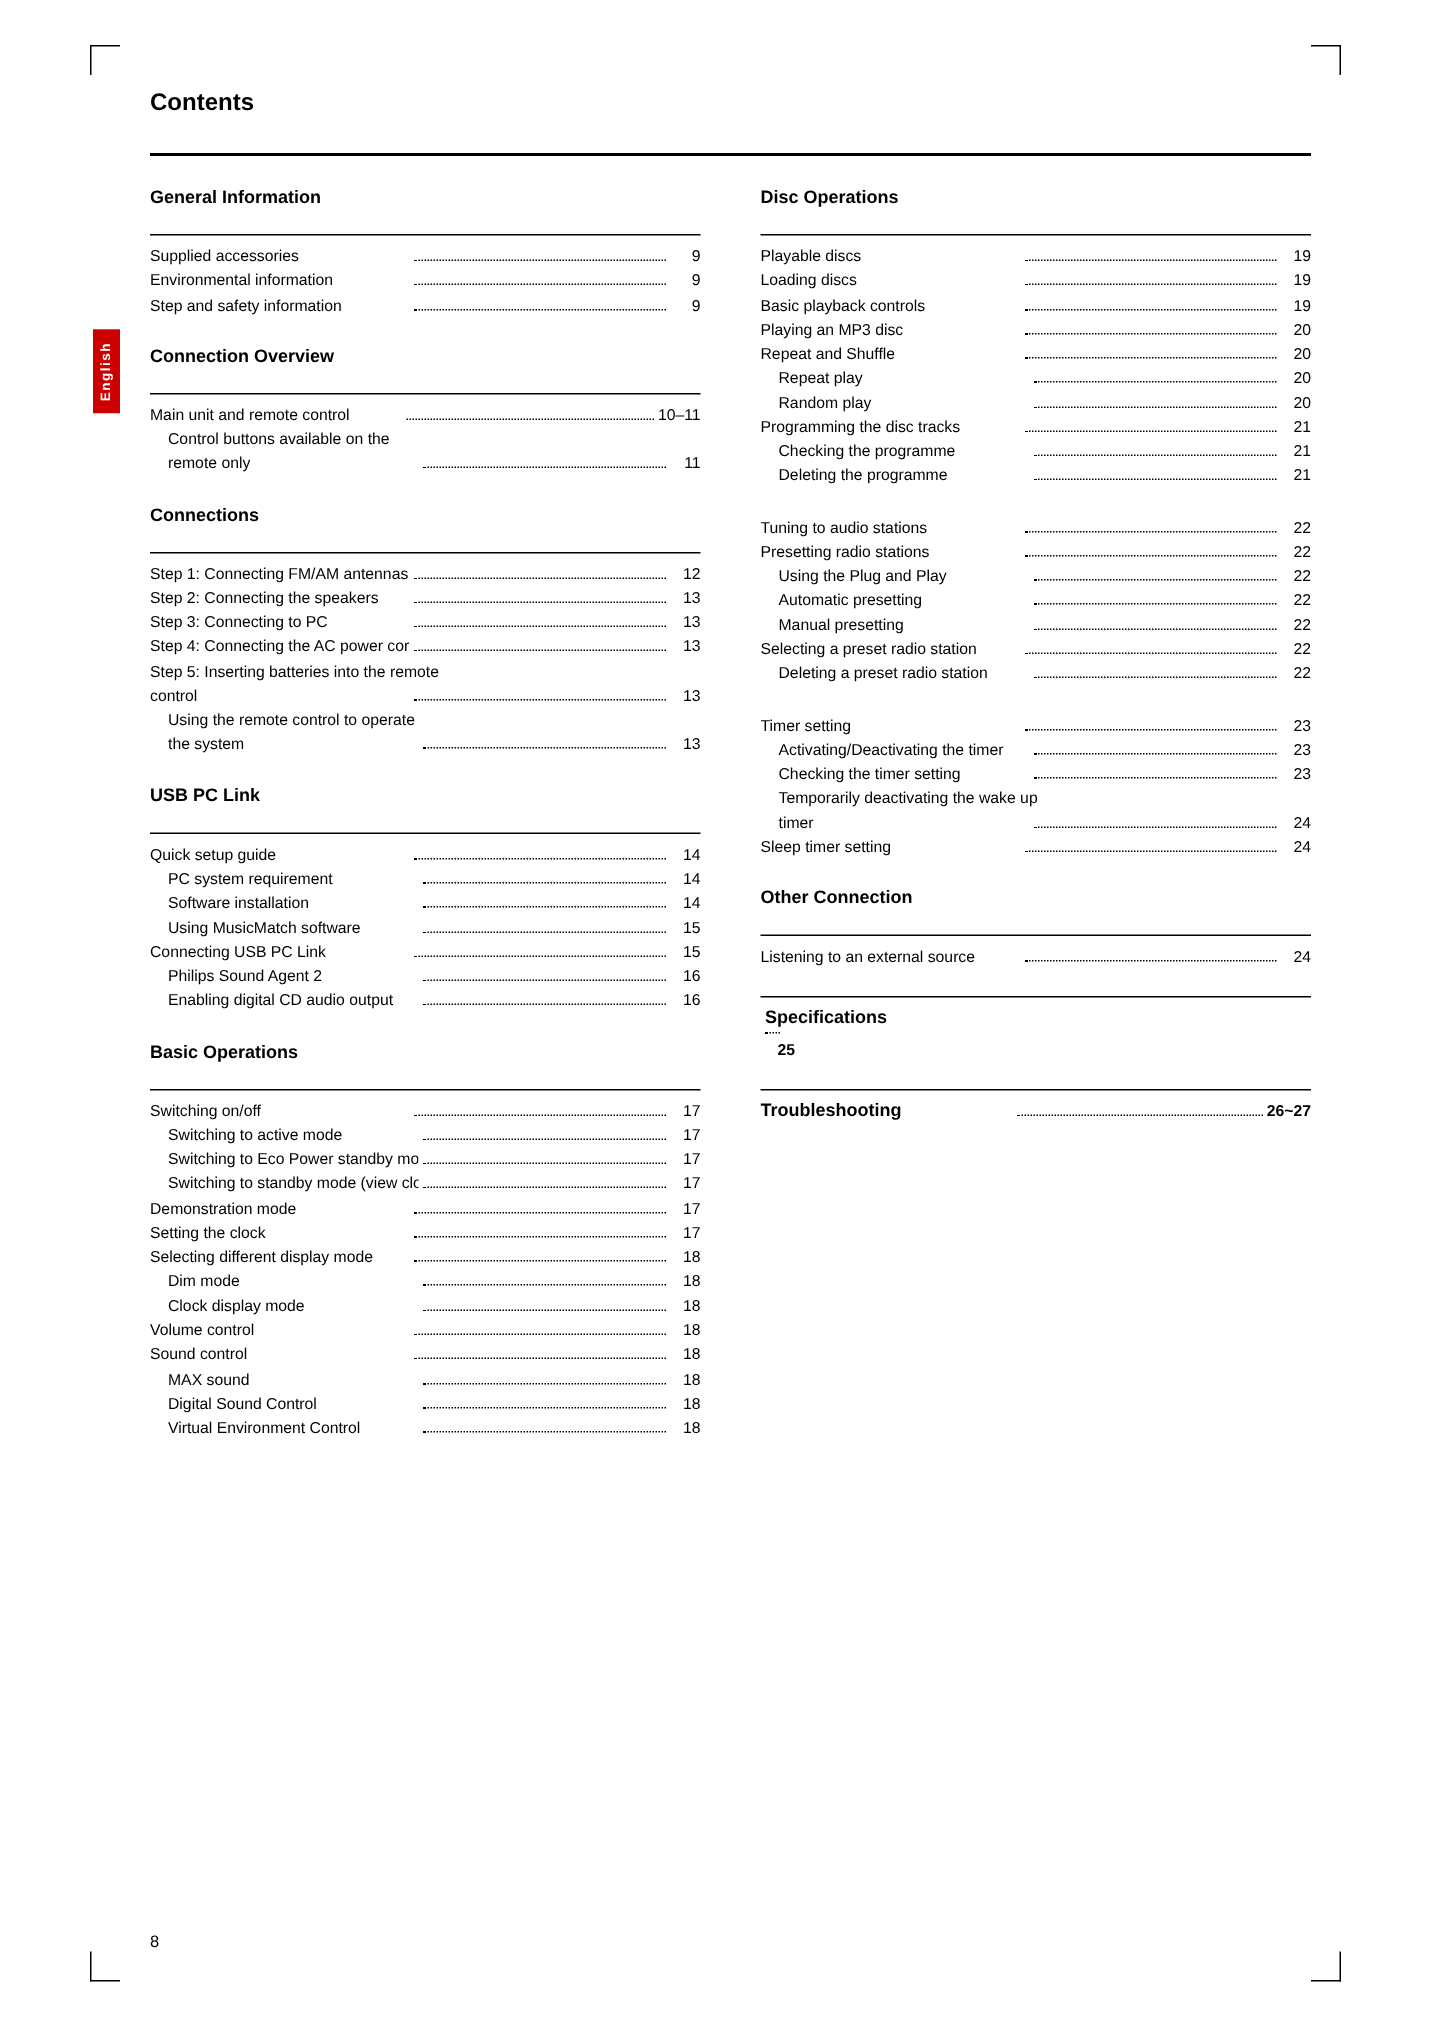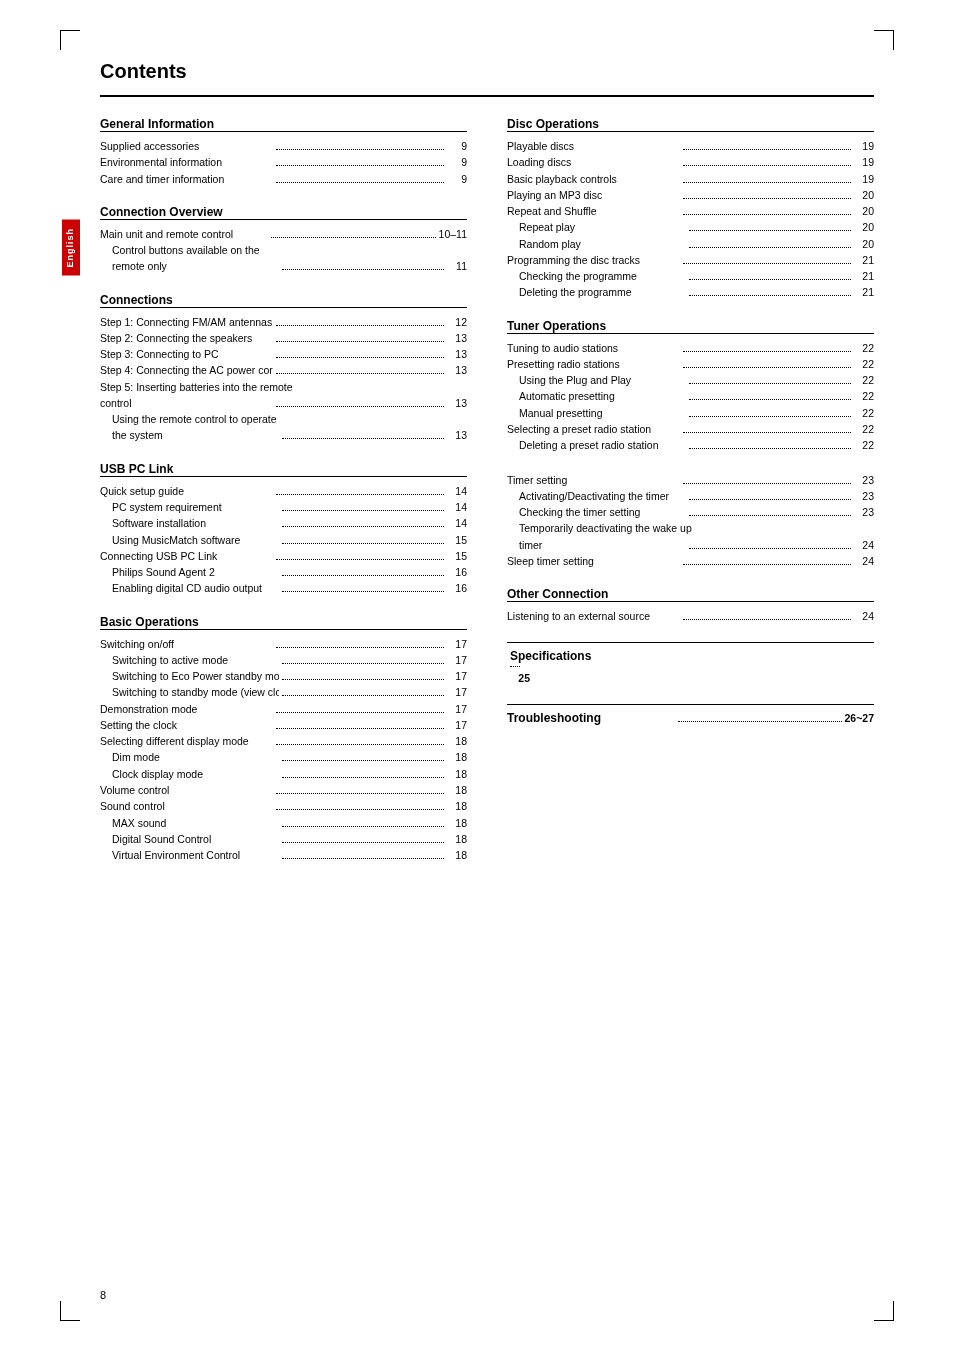--- a/index.html
+++ b/index.html
@@ -51,24 +51,24 @@
     
     .page-number {
       position: absolute;
       bottom: 50px;
       left: 100px;
       font-size: 11px;
     }
 
     
     .main-title {
-      font-size: 20px;
+      font-size: 16px;
       font-weight: bold;
       margin-bottom: 20px;
-      padding-bottom: 12px;
+      padding-bottom: 24px;
       border-bottom: 2px solid #000;
     }
 
     
     .two-col {
       display: flex;
       gap: 40px;
     }
 
     .col-left {
@@ -82,21 +82,21 @@
     
     .section {
       margin-bottom: 18px;
     }
 
     .section-title {
       font-size: 12px;
       font-weight: bold;
       border-bottom: 1px solid #000;
       margin-bottom: 6px;
-      padding-bottom: 0;
+      padding-bottom: 18px;
     }
 
     
     .toc-entry {
       display: flex;
       justify-content: space-between;
       align-items: baseline;
       font-size: 10.5px;
       line-height: 1.55;
       position: relative;
@@ -154,21 +154,21 @@
             <span class="entry-text">Supplied accessories</span>
             <span class="dots"></span>
             <span class="page-num">9</span>
           </div>
           <div class="toc-entry">
             <span class="entry-text">Environmental information</span>
             <span class="dots"></span>
             <span class="page-num">9</span>
           </div>
           <div class="toc-entry">
-            <span class="entry-text">Care and timer information</span>
+            <span class="entry-text">Step and safety information</span>
             <span class="dots"></span>
             <span class="page-num">9</span>
           </div>
         </div>
         <div class="section">
           <div class="section-title">Connection Overview</div>
           <div class="toc-entry">
             <span class="entry-text">Main unit and remote control</span>
             <span class="dots"></span>
             <span class="page-num">10–11</span>
@@ -382,21 +382,20 @@
             <span class="dots"></span>
             <span class="page-num">21</span>
           </div>
           <div class="toc-entry indent-1">
             <span class="entry-text">Deleting the programme</span>
             <span class="dots"></span>
             <span class="page-num">21</span>
           </div>
         </div>
         <div class="section">
-          <div class="section-title">Tuner Operations</div>
           <div class="toc-entry">
             <span class="entry-text">Tuning to audio stations</span>
             <span class="dots"></span>
             <span class="page-num">22</span>
           </div>
           <div class="toc-entry">
             <span class="entry-text">Presetting radio stations</span>
             <span class="dots"></span>
             <span class="page-num">22</span>
           </div>

